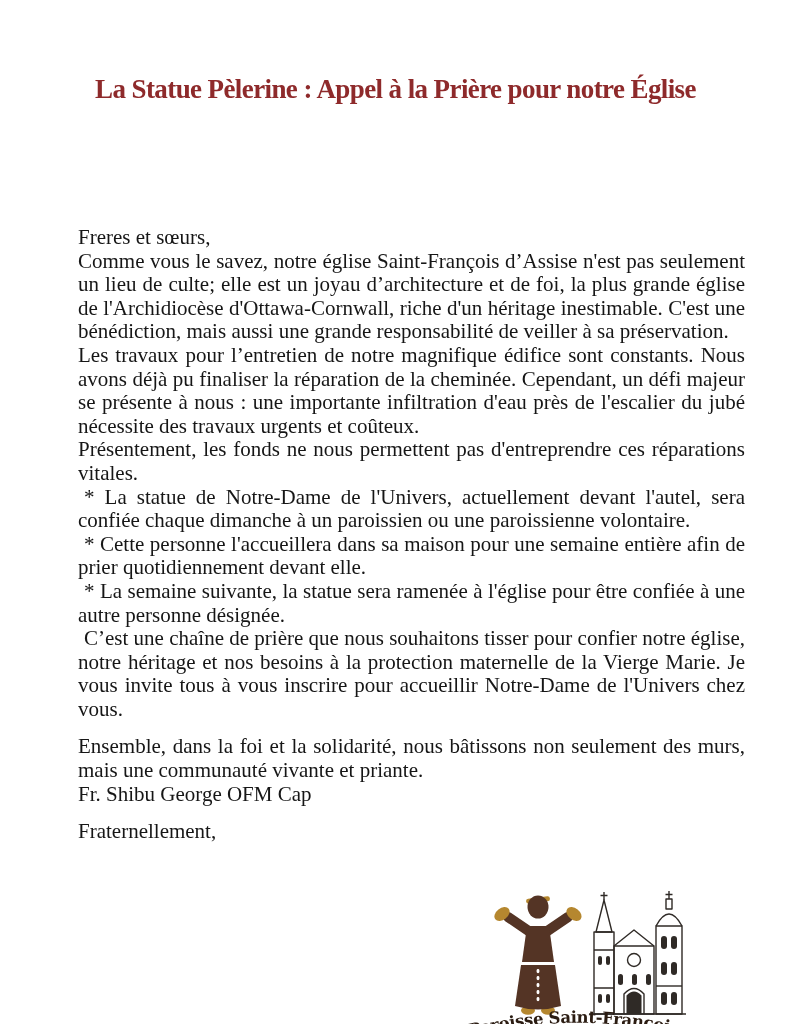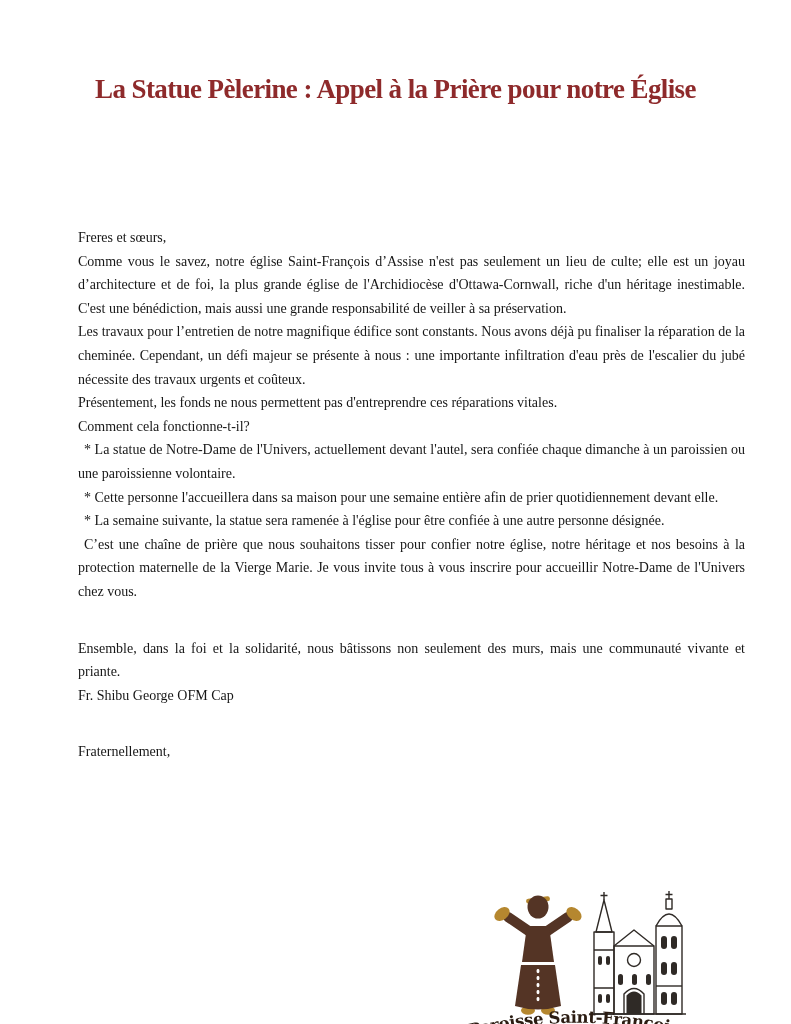--- a/index.html
+++ b/index.html
@@ -22,28 +22,28 @@
     font-size: 27px;
     font-weight: 700;
     letter-spacing: -0.6px;
     font-family: "Liberation Serif", serif;
   }
   .letter {
     position: absolute;
     left: 78px;
     right: 46px;
     top: 152px;
-    font-size: 14px;
+    font-size: 21px;
     line-height: 23.6px;
     color: #161616;
     text-align: justify;
   }
   .para { margin: 0; }
   .para.indent { text-indent: 6px; }
-  .para.gap-before { margin-top: 33px; }
+  .para.gap-before { margin-top: 14px; }
   .logo {
     position: absolute;
     left: 466px;
     top: 812px;
     width: 252px;
     height: 168px;
   }
   .logo svg { width: 100%; height: 100%; display: block; }
   .logo-caption-text {
     font-family: "DejaVu Serif", serif;
@@ -58,21 +58,20 @@
 <div class="page">
 
   <h1 class="title">La Statue Pèlerine : Appel à la Prière pour notre Église</h1>
 
   <div class="letter" id="letter-body">
 
   <p class="para">Freres et sœurs,</p>
       <p class="para">Comme vous le savez, notre église Saint-François d’Assise n'est pas seulement un lieu de culte; elle est un joyau d’architecture et de foi, la plus grande église de l'Archidiocèse d'Ottawa-Cornwall, riche d'un héritage inestimable. C'est une bénédiction, mais aussi une grande responsabilité de veiller à sa préservation.</p>
       <p class="para">Les travaux pour l’entretien de notre magnifique édifice sont constants. Nous avons déjà pu finaliser la réparation de la cheminée. Cependant, un défi majeur se présente à nous : une importante infiltration d'eau près de l'escalier du jubé nécessite des travaux urgents et coûteux.</p>
       <p class="para">Présentement, les fonds ne nous permettent pas d'entreprendre ces réparations vitales.</p>
-      <p class="para">Comment cela fonctionne-t-il?</p>
       <p class="para indent">* La statue de Notre-Dame de l'Univers, actuellement devant l'autel, sera confiée chaque dimanche à un paroissien ou une paroissienne volontaire.</p>
       <p class="para indent">* Cette personne l'accueillera dans sa maison pour une semaine entière afin de prier quotidiennement devant elle.</p>
       <p class="para indent">* La semaine suivante, la statue sera ramenée à l'église pour être confiée à une autre personne désignée.</p>
       <p class="para indent">C’est une chaîne de prière que nous souhaitons tisser pour confier notre église, notre héritage et nos besoins à la protection maternelle de la Vierge Marie. Je vous invite tous à vous inscrire pour accueillir Notre-Dame de l'Univers chez vous.</p>
       <p class="para gap-before">Ensemble, dans la foi et la solidarité, nous bâtissons non seulement des murs, mais une communauté vivante et priante.</p>
       <p class="para">Fr. Shibu George OFM Cap</p>
       <p class="para gap-before">Fraternellement,</p>
     </div>
 
   <div class="logo">

